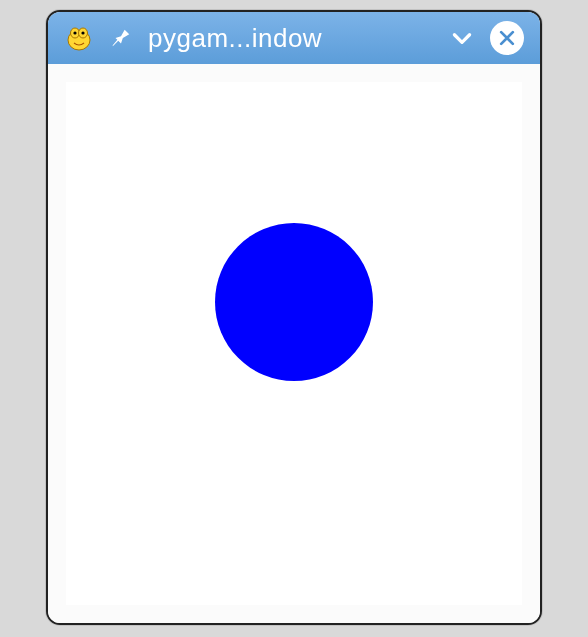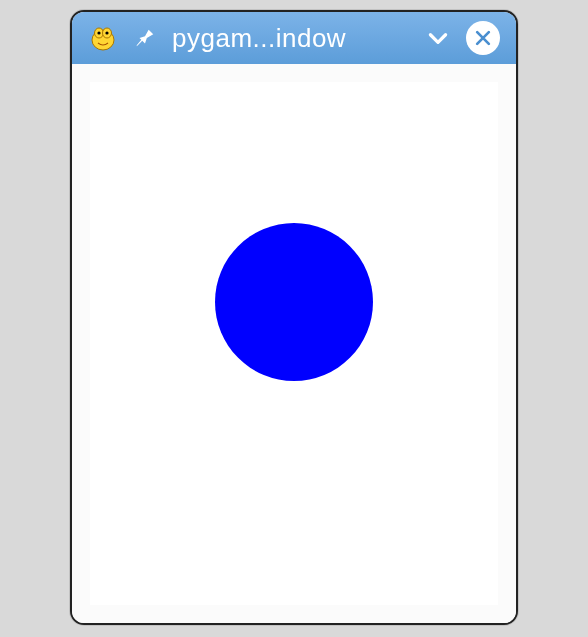--- a/index.html
+++ b/index.html
@@ -12,21 +12,21 @@
       height: 637px;
       background: #d9d9d9;
       font-family: sans-serif;
       display: flex;
       flex-direction: column;
       align-items: center;
       justify-content: flex-start;
       padding-top: 10px;
     }
     .window {
-      width: 448px;
+      width: 496px;
       height: 615px;
       background: #fbfbfb;
       border: 2px solid #222;
       border-radius: 14px;
       overflow: hidden;
       display: flex;
       flex-direction: column;
       box-shadow: 0 0 0 1px rgba(0,0,0,0.1);
     }
     .titlebar {

